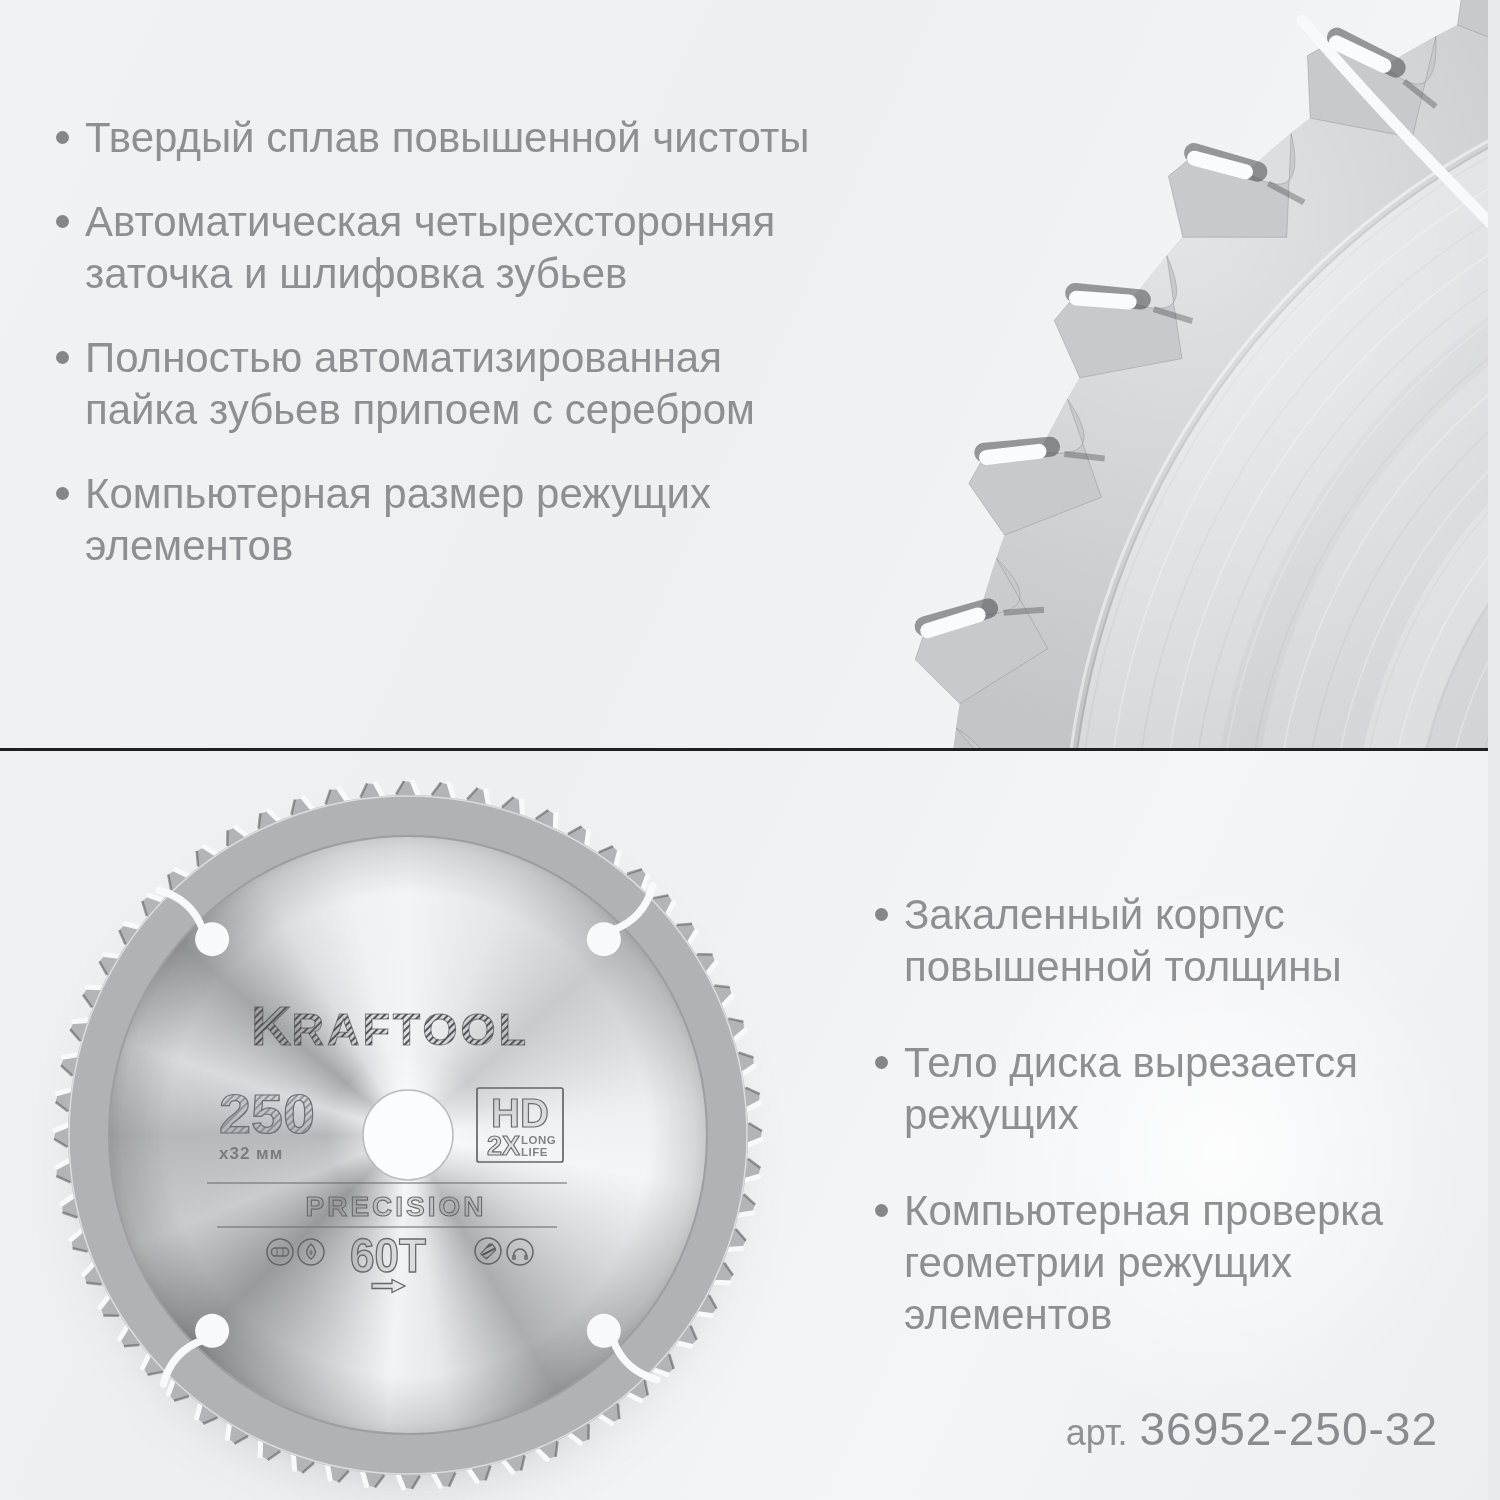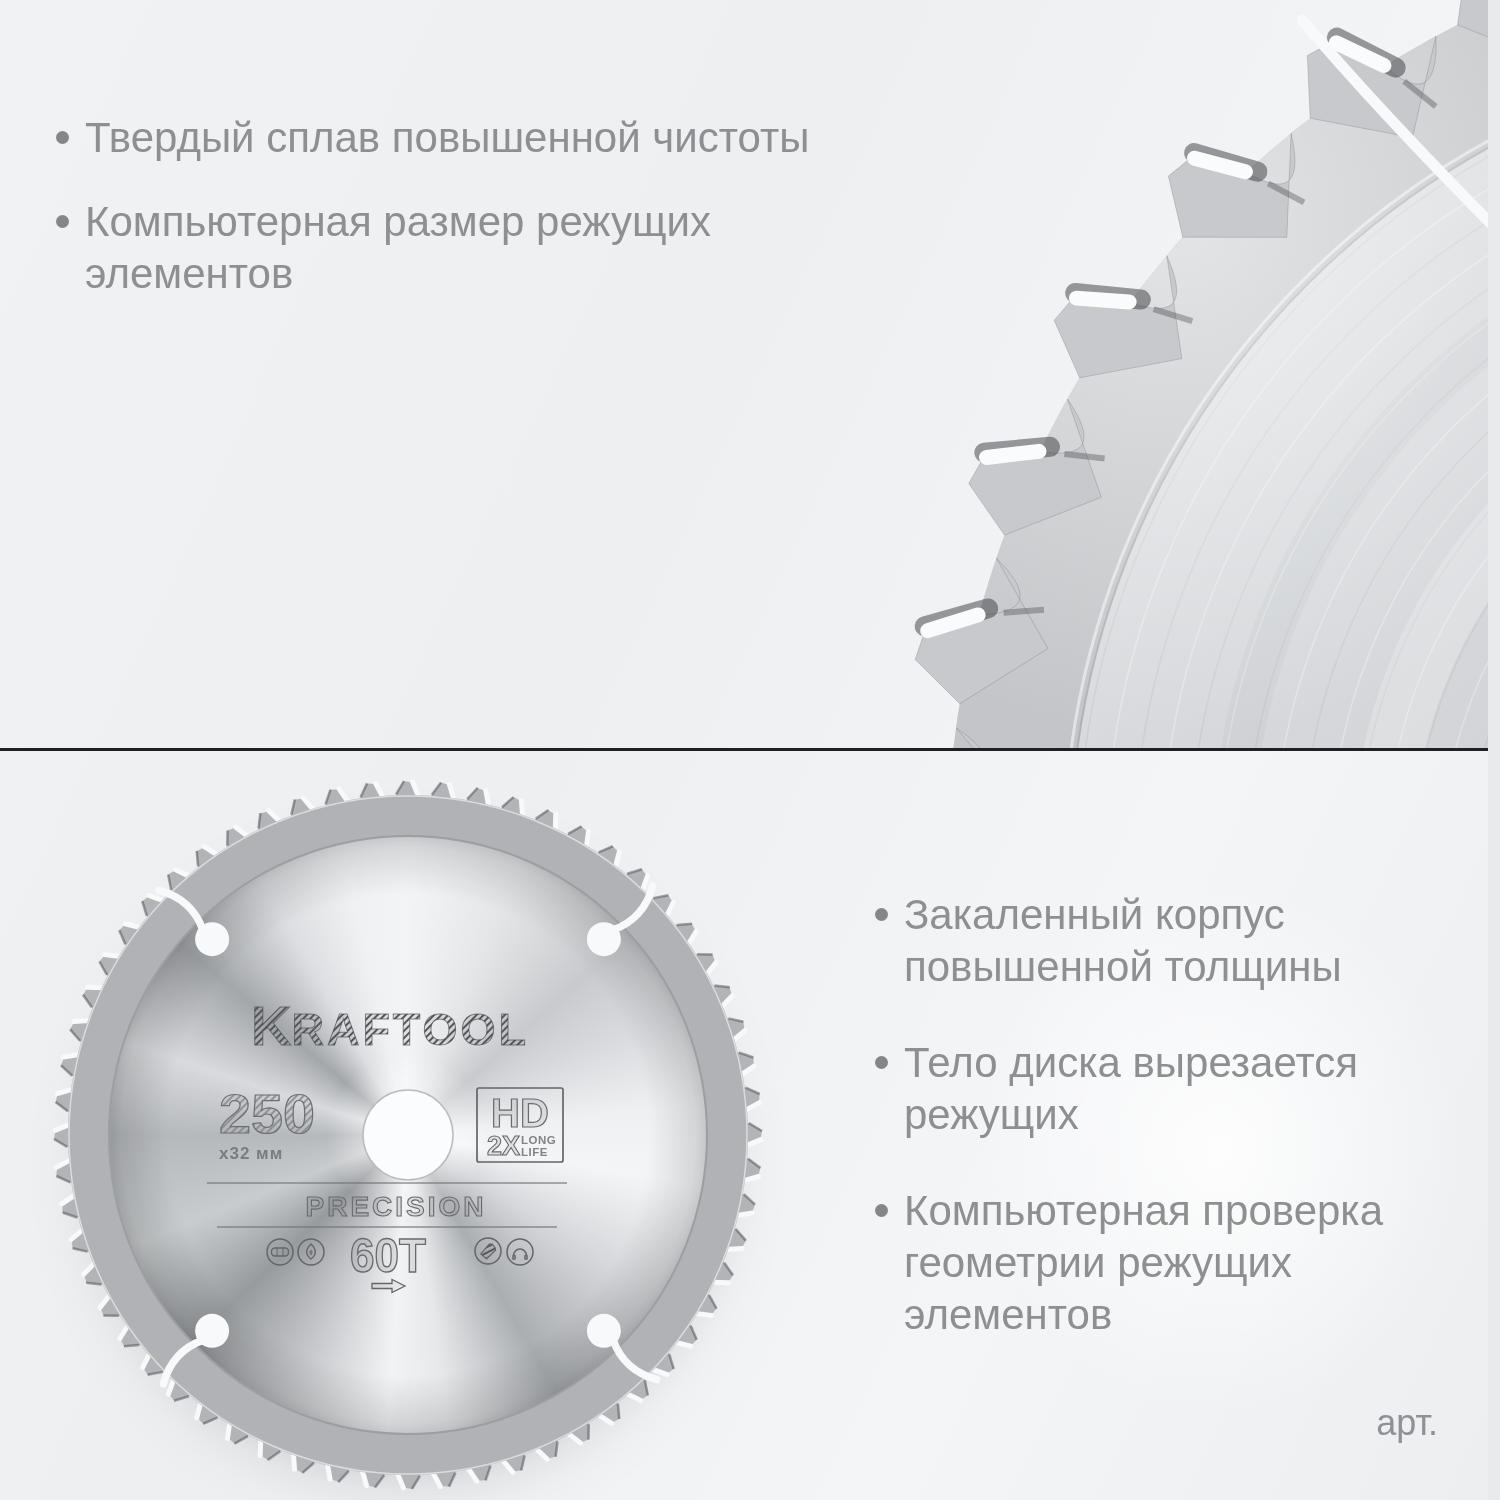--- a/index.html
+++ b/index.html
@@ -116,20 +116,24 @@
         <path d="M779.6,-39.4 L799.9,-98.8 L837.6,-103.5 L871.3,-54.2 Q902.9,-0.8 926.4,-69.8 L867.6,15.9 Z" fill="#c7c9cc" stroke="rgba(90,92,96,.25)" stroke-width="1"></path>
         <line x1="833.8450754914402" y1="-104.75465587180395" x2="877.6653609834252" y2="-55.33352419545622" stroke="rgba(55,57,61,.5)" stroke-width="20" stroke-linecap="round"></line>
         <line x1="880.4987168285386" y1="-39.58639446794837" x2="900.7582603556609" y2="-4.511896139549322" stroke="rgba(60,62,66,.35)" stroke-width="6"></line>
         <line x1="831.3446440491093" y1="-100.11550504581828" x2="867.4135022958235" y2="-61.573572271076955" stroke="#fafbfc" stroke-width="15" stroke-linecap="round"></line>
       </g>
     <path d="M 462,20 Q 545,118 684,257" fill="none" stroke="#f8f9fb" stroke-width="11" stroke-linecap="round"></path>
   </svg>
 
   <ul class="features features-top" id="features-top">
       <li>Твердый сплав повышенной чистоты</li>
+      <li>Автоматическая четырехсторонняя
+заточка и шлифовка зубьев</li>
+      <li>Полностью автоматизированная
+пайка зубьев припоем с серебром</li>
       <li>Компьютерная размер режущих
 элементов</li>
     </ul>
 
   <div class="divider"></div>
 
   <div class="glow-bottom"></div>
 
   <div class="blade-disc"></div>
 
@@ -460,14 +464,15 @@
 повышенной толщины</li>
       <li>Тело диска вырезается
 режущих</li>
       <li>Компьютерная проверка
 геометрии режущих
 элементов</li>
     </ul>
 
   <div class="sku">
     <span class="sku-label">арт.</span>
+    <span class="sku-number">36952-250-32</span>
   </div>
 </div>
 
 </body></html>

